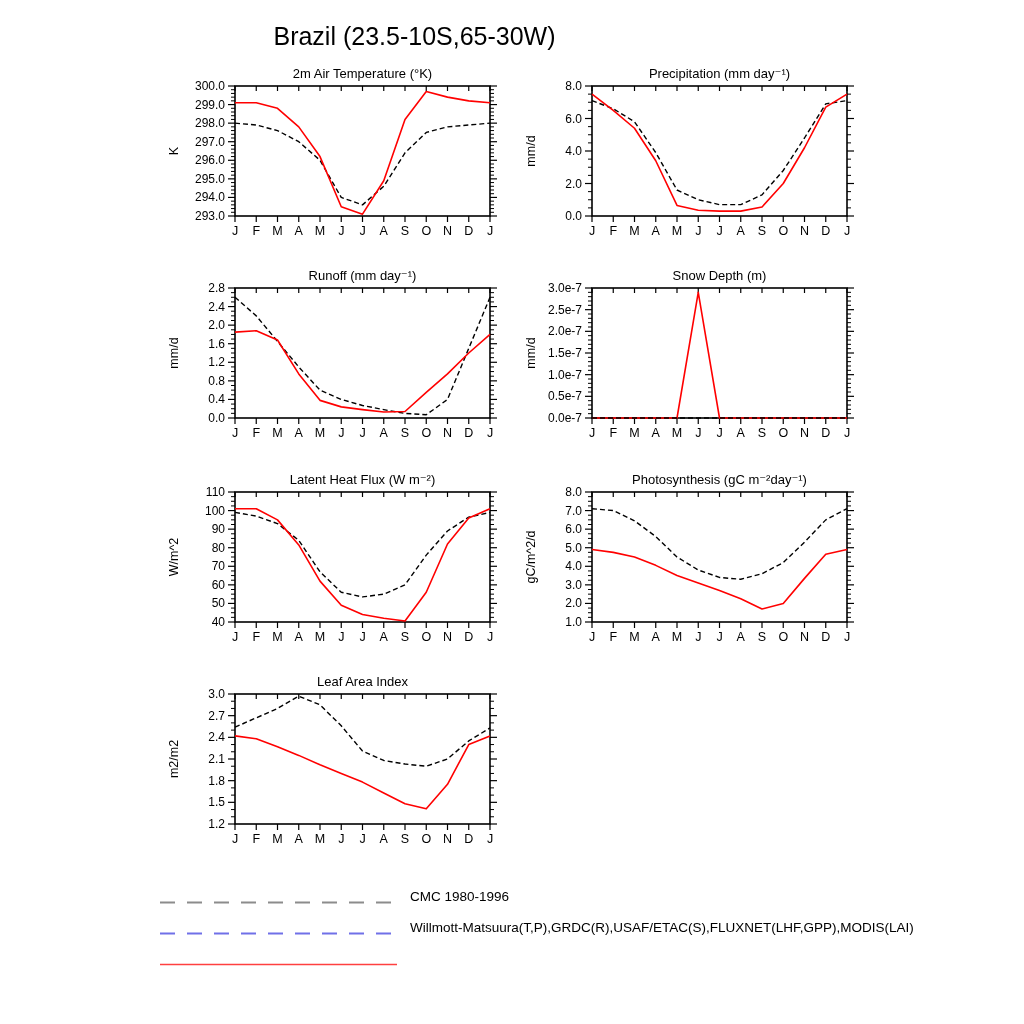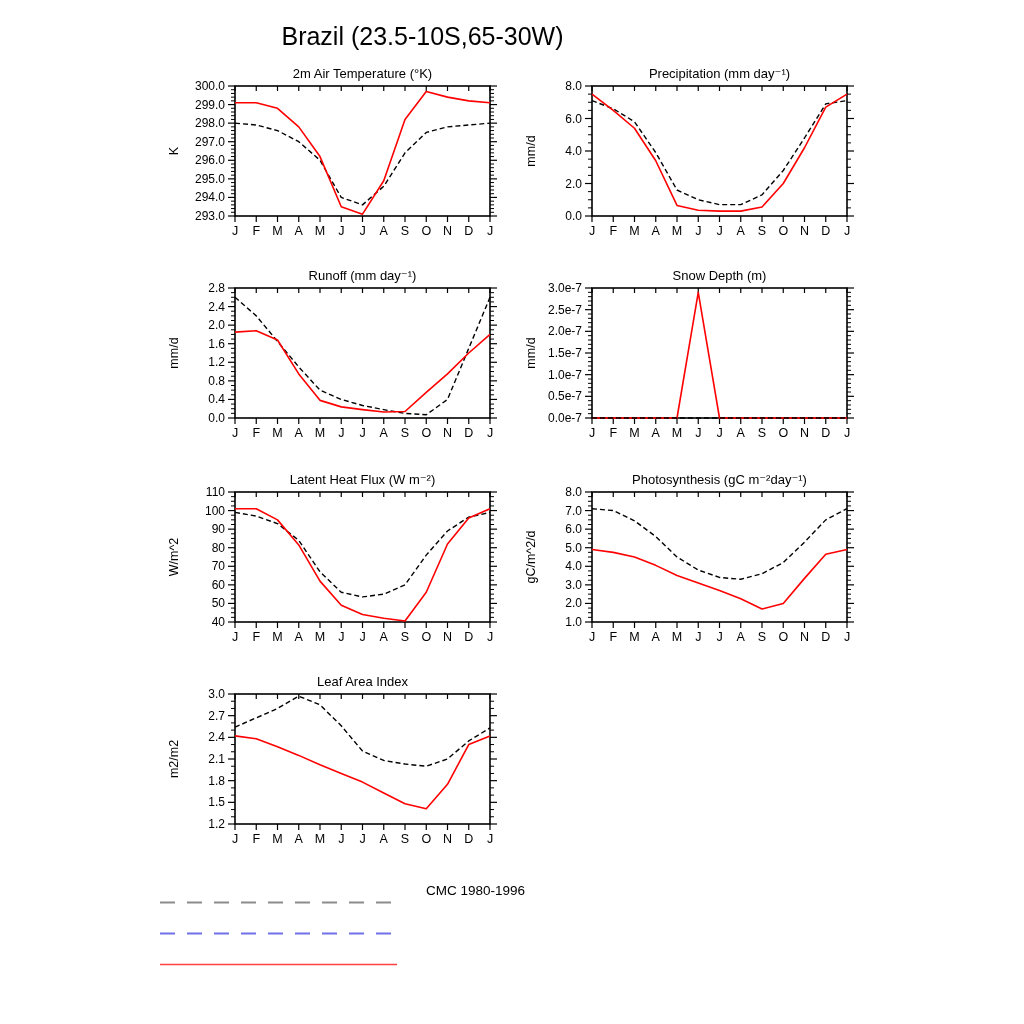--- a/index.html
+++ b/index.html
@@ -1,30 +1,30 @@
 <!DOCTYPE html>
 <html><head>
 <meta charset="utf-8">
 <style>
   html,body{margin:0;padding:0;background:#ffffff;}
   #canvas{
     position:relative;width:1024px;height:1024px;background:#ffffff;overflow:hidden;
     font-family:"Liberation Sans","DejaVu Sans",sans-serif;
   }
   #figure-title{
-    position:absolute;left:8px;top:22px;width:829px;text-align:center;
+    position:absolute;left:0;top:22px;width:829px;text-align:center;
     font-size:25px;color:#000;letter-spacing:0px;font-weight:400;
   }
   .chart-slot{position:absolute;}
   .chart-slot svg{display:block;}
   #legend{position:absolute;left:0;top:876px;width:1024px;}
   .legend-row{position:absolute;left:0;height:30px;width:1024px;}
   .legend-line{position:absolute;left:160px;top:14px;width:237px;height:3px;}
   .legend-label{
-    position:absolute;left:410px;top:7px;font-size:13.5px;color:#000;white-space:nowrap;margin-left:16px;
+    position:absolute;left:410px;top:13px;font-size:13.5px;color:#000;white-space:nowrap;
   }
   svg text{font-family:"Liberation Sans","DejaVu Sans",sans-serif;fill:#000;}
 </style>
 </head>
 <body>
 
 <div id="canvas">
   <div id="figure-title">Brazil (23.5-10S,65-30W)</div>
   <div id="charts-grid">
       <div class="chart-slot" style="left: 155px; top: 60px;">
@@ -813,20 +813,21 @@
       <div class="legend-row" style="top: 0px;">
         <div class="legend-line"><svg width="237" height="3" viewBox="0 0 237 3">
             <line x1="0" y1="1.5" x2="237" y2="1.5" stroke="#8c8c8c" stroke-width="2" stroke-dasharray="15 12"></line>
           </svg></div>
         <div class="legend-label">CMC 1980-1996</div>
       </div>
       <div class="legend-row" style="top: 31px;">
         <div class="legend-line"><svg width="237" height="3" viewBox="0 0 237 3">
             <line x1="0" y1="1.5" x2="237" y2="1.5" stroke="#7070e8" stroke-width="2" stroke-dasharray="15 12"></line>
           </svg></div>
+        <div class="legend-label">Willmott-Matsuura(T,P),GRDC(R),USAF/ETAC(S),FLUXNET(LHF,GPP),MODIS(LAI)</div>
       </div>
       <div class="legend-row" style="top: 62px;">
         <div class="legend-line"><svg width="237" height="3" viewBox="0 0 237 3">
             <line x1="0" y1="1.5" x2="237" y2="1.5" stroke="#ff4040" stroke-width="1.3"></line>
           </svg></div>
       </div>
     </div>
 </div>
 
 </body></html>

